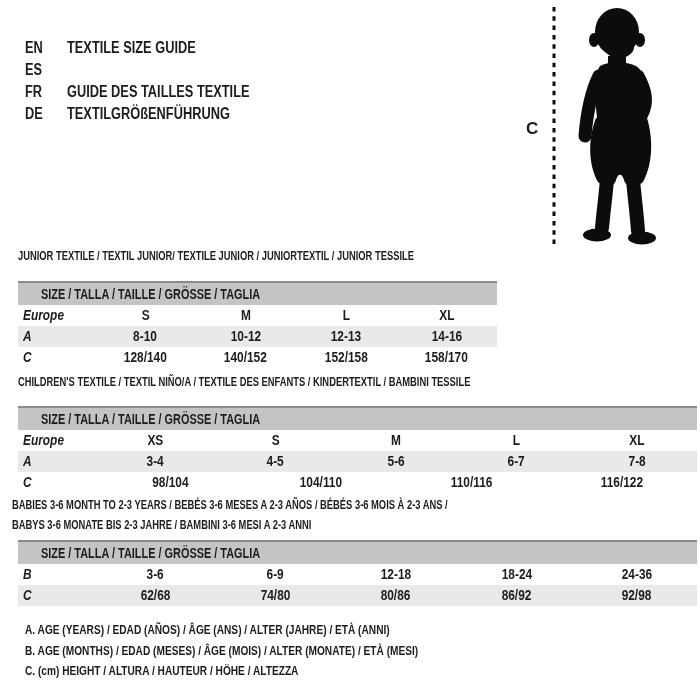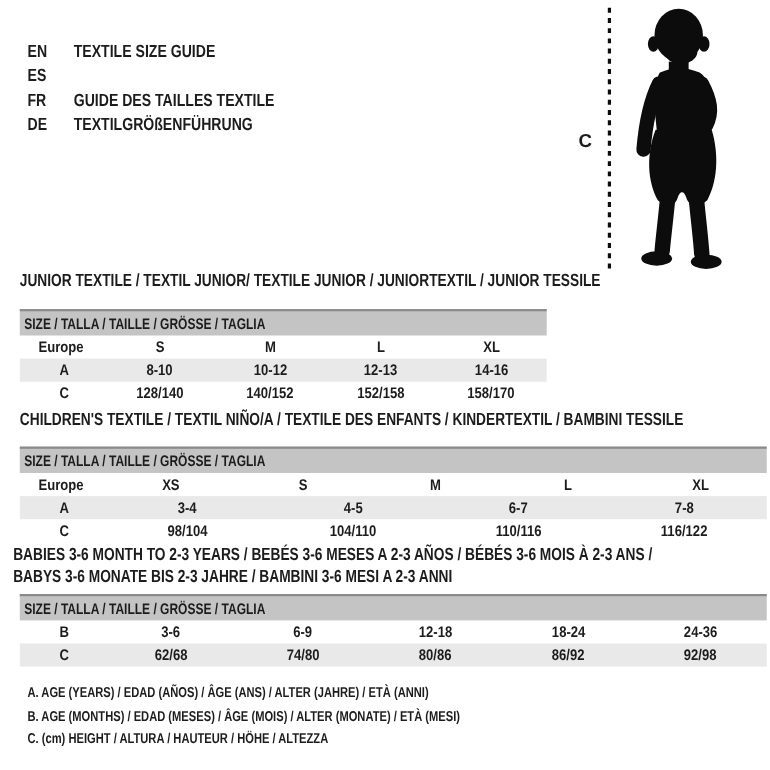--- a/index.html
+++ b/index.html
@@ -18,29 +18,29 @@
   .lang-row{display:flex;}
   .lang-code{width:42px;}
   .lang-code .cx,.lang-label .cx{transform:scaleX(0.80);}
 
   
   .measure-label{left:526px;top:119px;font-size:17px;font-weight:bold;}
   .dash-line{left:552px;top:6px;}
   .baby{left:570px;top:6px;}
 
   
-  .tbl-title{font-size:16px;line-height:20px;}
+  .tbl-title{font-size:12px;line-height:20px;}
   .sizetable{font-size:14px;}
   .st-header{
     background:#c4c4c4;border-top:2px solid #8a8a8a;
-    height:22px;line-height:22px;padding-left:4px;box-sizing:content-box;
+    height:22px;line-height:22px;padding-left:23px;box-sizing:content-box;
   }
   .st-row{display:flex;height:21px;line-height:21px;}
   .st-row.alt{background:#e9e9e9;}
-  .st-label{width:77px;padding-left:5px;box-sizing:border-box;text-align:center;}
+  .st-label{width:77px;padding-left:5px;box-sizing:border-box;text-align:left;font-style:italic;}
   .st-cell{flex:1;text-align:center;}
 
   .footnotes{left:25px;top:620px;font-size:13px;line-height:20.5px;}
 </style>
 </head>
 <body>
 
 <div class="abs lang-block">
   <div class="lang-row">
     <span class="lang-code"><span class="cx">EN</span></span>
@@ -123,20 +123,21 @@
     <span class="st-cell"><span class="cxm">XS</span></span>
     <span class="st-cell"><span class="cxm">S</span></span>
     <span class="st-cell"><span class="cxm">M</span></span>
     <span class="st-cell"><span class="cxm">L</span></span>
     <span class="st-cell"><span class="cxm">XL</span></span>
   </div>
   <div class="st-row alt">
     <span class="st-label"><span class="cxl">A</span></span>
     <span class="st-cell"><span class="cxm">3-4</span></span>
     <span class="st-cell"><span class="cxm">4-5</span></span>
+    <span class="st-cell"><span class="cxm">5-6</span></span>
     <span class="st-cell"><span class="cxm">6-7</span></span>
     <span class="st-cell"><span class="cxm">7-8</span></span>
   </div>
   <div class="st-row">
     <span class="st-label"><span class="cxl">C</span></span>
     <span class="st-cell"><span class="cxm">98/104</span></span>
     <span class="st-cell"><span class="cxm">104/110</span></span>
     <span class="st-cell"><span class="cxm">110/116</span></span>
     <span class="st-cell"><span class="cxm">116/122</span></span>
   </div>

